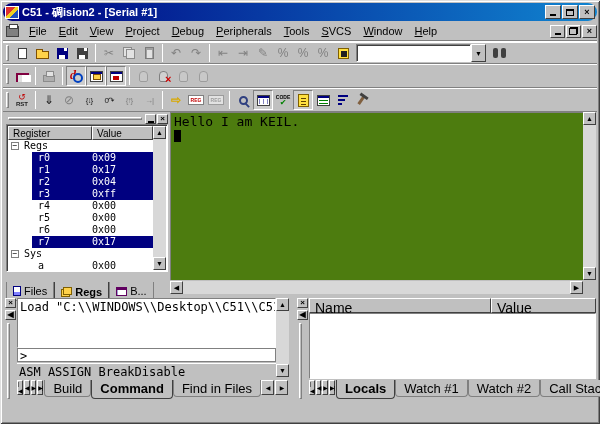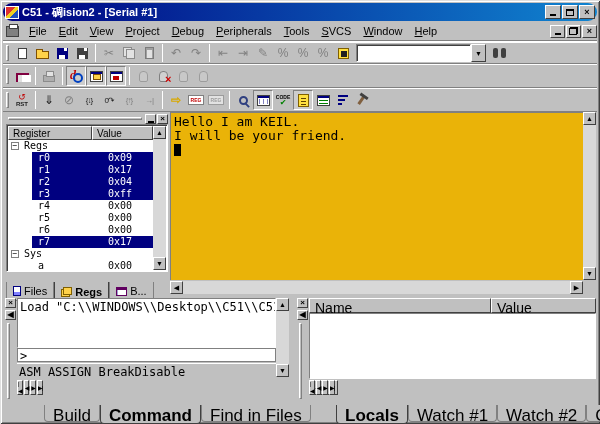--- a/index.html
+++ b/index.html
@@ -112,35 +112,35 @@
   .reg-head .hc{height:14px;font-size:10px;padding:1px 4px;overflow:hidden;}
   .hc.c1{width:84px;} .hc.c2{flex:1;}
   .reg-list{position:absolute;left:1px;top:15px;right:14px;bottom:1px;background:#fff;font:10px "DejaVu Sans Mono",monospace;overflow:hidden;}
   .reg-row{position:relative;height:12px;line-height:12px;white-space:nowrap;}
   .reg-row.sel{background:linear-gradient(90deg,#fff 24px,#000080 24px);}
   .reg-row.sel .t{color:#fff;}
   .reg-row .node{position:absolute;left:3px;top:2px;width:8px;height:8px;background:#fff;border:1px solid #808080;font-size:8px;line-height:6px;text-align:center;color:#000;}
   .reg-row .node::before{content:"−";}
   .reg-row .lbl{position:absolute;}
   .reg-row .lbl.lv0{left:16px;} .reg-row .lbl.lv1{left:30px;}
-  .reg-row .val{position:absolute;left:100px;}
+  .reg-row .val{position:absolute;left:84px;}
   .reg-vsb{position:absolute;right:1px;top:1px;width:13px;bottom:1px;background:#d8d8d8;}
   .sbtn{width:13px;height:13px;display:flex;align-items:center;justify-content:center;font-size:7px;color:#000;}
   .reg-vsb .down{position:absolute;bottom:0;}
   .reg-tabs{position:absolute;left:0;bottom:0;right:0;height:22px;display:flex;align-items:flex-start;padding-top:10px;}
   .rtab{display:inline-flex;align-items:center;gap:3px;height:19px;padding:0 6px;font-size:11px;
         border:1px solid #808080;border-top:none;background:#c0c0c0;border-radius:0 0 3px 3px;}
   .rtab.active{font-weight:bold;height:21px;box-shadow:0 -2px 0 #c0c0c0;border-color:#404040;}
   .ti-doc{width:8px;height:10px;background:#fff;border:1px solid #000080;box-shadow:inset 0 -6px 0 -3px #8080ff;}
   .ti-regs{position:relative;width:11px;height:10px;}
   .ti-regs::before,.ti-regs::after{content:"";position:absolute;width:7px;height:6px;background:#ffd24a;border:1px solid #806000;}
   .ti-regs::before{left:0;bottom:0;} .ti-regs::after{right:0;top:0;}
   .ti-book{width:11px;height:9px;background:#fff;border:1px solid #600060;border-top:3px solid #600060;box-shadow:inset 1px 0 0 #a0a0d0;}
   
-  .serial{position:absolute;left:167px;top:0;width:413px;height:168px;background:#eab308;border-left:1px solid #808080;border-top:1px solid #808080;overflow:hidden;}
+  .serial{position:absolute;left:167px;top:0;width:413px;height:168px;background:#4d7c0f;border-left:1px solid #808080;border-top:1px solid #808080;overflow:hidden;}
   .serial .txt{font:13px "DejaVu Sans Mono",monospace;line-height:14px;padding:2px 0 0 3px;white-space:pre;}
   .cursor{width:7px;height:12px;background:#000;margin:1px 0 0 3px;}
   .vsb{position:absolute;left:580px;top:0;width:13px;height:168px;background:#d8d8d8;}
   .vsb .down{position:absolute;bottom:0;}
   .hsb{position:absolute;left:167px;top:169px;width:413px;height:13px;background:#d8d8d8;}
   .hsb .right{position:absolute;right:0;top:0;}
   
   .bottom{position:absolute;left:3px;right:3px;top:296px;height:106px;}
   .pane{position:absolute;top:1px;height:104px;}
   #cmdpane{left:0;width:287px;} #watchpane{left:292px;right:0;width:auto;}
@@ -152,21 +152,21 @@
   .cmd-out{position:absolute;left:1px;top:1px;right:14px;height:50px;background:#fff;border:1px solid;border-color:#808080 #fff #fff #808080;
            font:12px "DejaVu Sans Mono",monospace;padding:1px 2px;white-space:pre;overflow:hidden;}
   .cmd-vsb{position:absolute;right:1px;top:1px;width:13px;height:79px;background:#d8d8d8;}
   .cmd-vsb .down{position:absolute;bottom:0;}
   .cmd-in{position:absolute;left:1px;top:51px;right:14px;height:14px;background:#fff;border:1px solid #808080;
           font:12px "DejaVu Sans Mono",monospace;padding:0 2px;}
   .cmd-hint{position:absolute;left:1px;top:66px;right:14px;height:15px;background:#c0c0c0;border-top:1px solid #fff;
             font:12px "DejaVu Sans Mono",monospace;padding:1px 2px;white-space:nowrap;overflow:hidden;}
   .tabstrip{position:absolute;left:1px;right:1px;bottom:1px;height:21px;display:flex;align-items:flex-start;gap:0;padding-top:1px;}
   .navbtn{width:14px;height:15px;margin-right:1px;display:inline-flex;align-items:center;justify-content:center;font-size:6px;letter-spacing:-1px;}
-  .btab{display:inline-block;height:17px;padding:1px 8px;font-size:17px;border:1px solid #808080;border-top:none;background:#c0c0c0;border-radius:0 0 4px 4px;white-space:nowrap;margin-top:25px;}
+  .btab{display:inline-block;height:17px;padding:1px 8px;font-size:13px;border:1px solid #808080;border-top:none;background:#c0c0c0;border-radius:0 0 4px 4px;white-space:nowrap;}
   .btab.active{font-weight:bold;border-color:#404040;height:19px;}
   .strip-scroll{margin-left:auto;display:flex;}
   .strip-scroll .navbtn{width:13px;}
   .watch-head{position:absolute;left:1px;top:1px;right:1px;height:15px;display:flex;}
   .watch-head .hc{height:15px;font-size:14px;padding:1px 5px;}
   .watch-head .c1{width:182px;} .watch-head .c2{flex:1;}
   .watch-body{position:absolute;left:1px;top:16px;right:1px;bottom:22px;background:#fff;border:1px solid;border-color:#808080 #fff #fff #808080;}
   
   .statusbar{position:absolute;left:3px;right:3px;bottom:3px;height:18px;display:flex;align-items:center;gap:2px;
              border-top:1px solid #808080;box-shadow:inset 0 1px 0 #fff;padding-top:1px;font-size:10px;}
@@ -436,21 +436,21 @@
             <span>Regs</span>
           </span>
           <span class="rtab">
             <span class="shp ti-book"></span>
             <span>B...</span>
           </span>
         </div>
     </div>
 
     <div class="serial">
-      <div class="txt" id="serial-text"><div>Hello I am KEIL.</div><div>I will be your friend.</div></div>
+      <div class="txt" id="serial-text"><div>Hello I am KEIL.</div></div>
       <div class="cursor"></div>
     </div>
     <div class="vsb">
       <span class="sbtn raised">▲</span>
       <span class="sbtn raised down">▼</span>
     </div>
     <div class="hsb">
       <span class="sbtn raised">◀</span>
       <span class="sbtn raised right">▶</span>
     </div>

